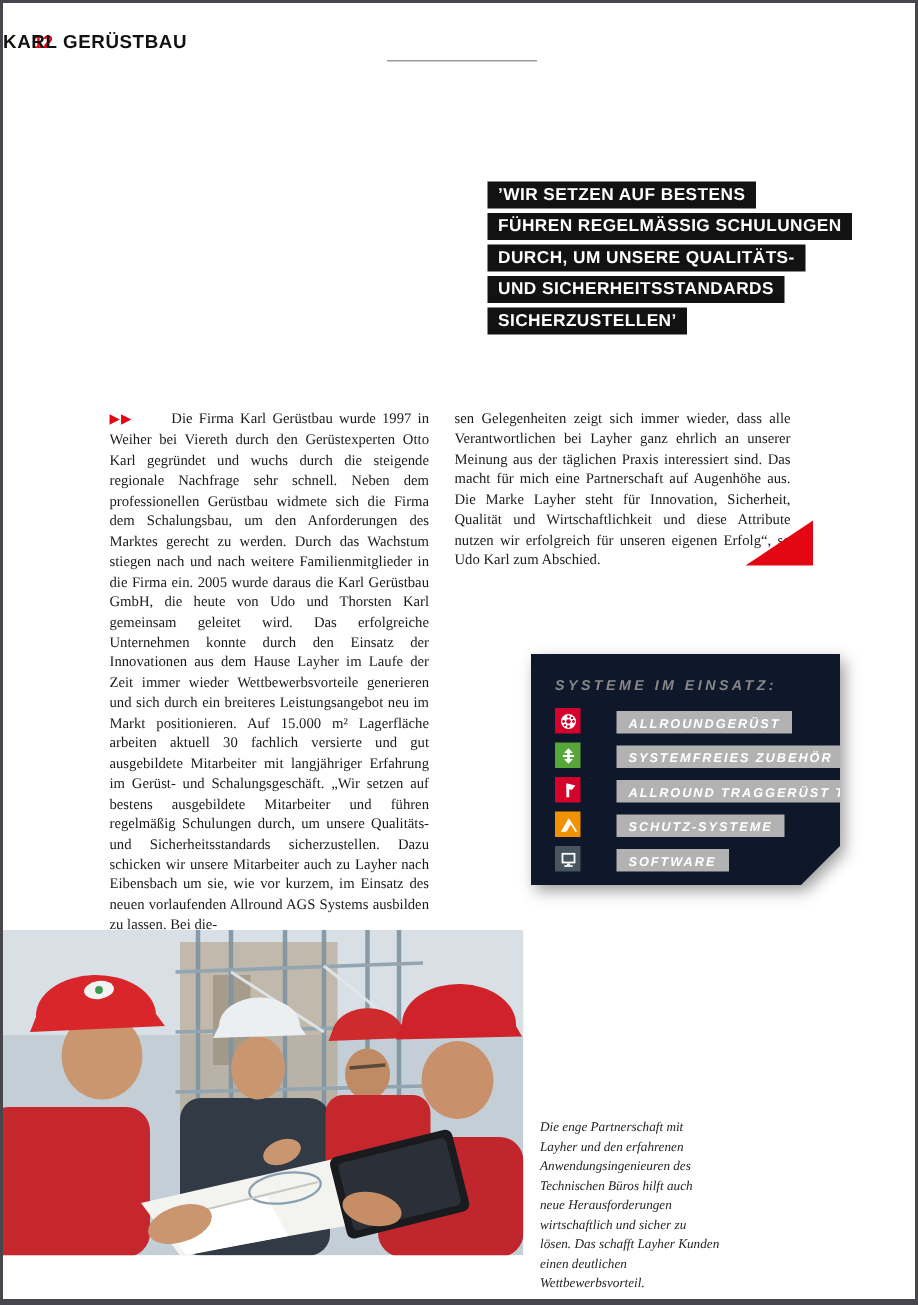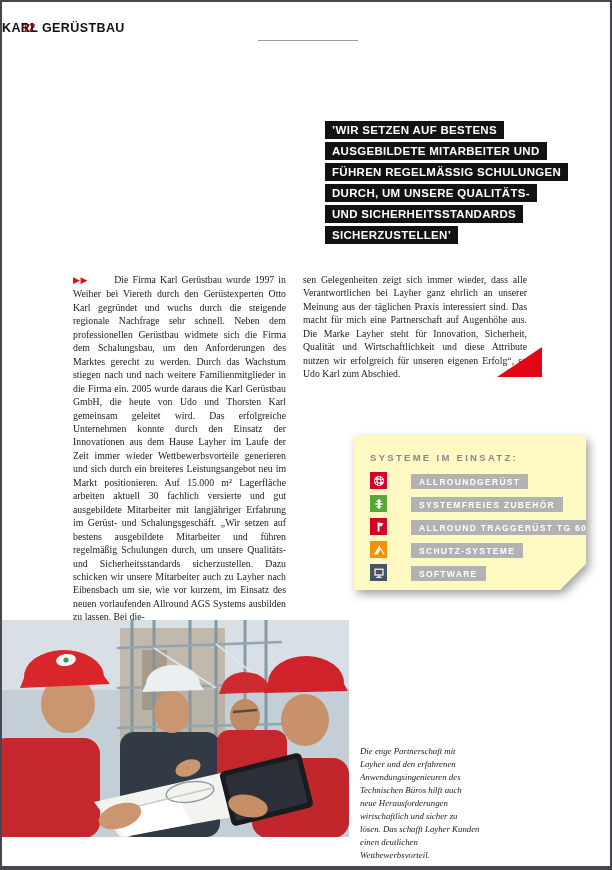--- a/index.html
+++ b/index.html
@@ -23,22 +23,22 @@
   
   .col{position:absolute;top:271px;font-family:"Liberation Serif",serif;font-size:9.8px;
     line-height:13.45px;color:#1a1a1a;text-align:justify;}
   .col1{left:71px;width:213px;}
   .col2{left:301px;width:224px;}
   .para-marker{color:#e30613;font-size:9px;letter-spacing:-1px;margin-right:26px;font-family:"DejaVu Sans",sans-serif;}
   .corner-triangle{position:absolute;left:495px;top:345px;width:0;height:0;
     border-left:45px solid transparent;border-bottom:30px solid #e30613;}
   
   .systems-wrap{position:absolute;left:352px;top:434px;filter:drop-shadow(3px 4px 5px rgba(0,0,0,.38));}
-  .systems-card{width:232px;height:154px;background:#fef9c3;
-    clip-path:polygon(0 0,100% 0,100% calc(100% - 26px),calc(100% - 26px) 100%,0 100%);}
+  .systems-card{width:206px;height:154px;background:#0f172a;
+    clip-path:polygon(0 0,100% 0,100% calc(100% - 26px),calc(100% - 26px) 100%,0 100%);font-style:italic;}
   .systems-title{padding:16px 0 9px 16px;font-size:9.5px;font-weight:bold;letter-spacing:2.3px;color:#888;}
   .sys-item{display:flex;align-items:flex-end;margin:0 0 6px 16px;height:17px;gap:20px;}
   .sys-icon{width:17px;height:17px;display:flex;align-items:center;justify-content:center;flex:0 0 17px;}
   .sq-red{background:#d4032b;} .sq-green{background:#57a639;} .sq-orange{background:#f29200;} .sq-navy{background:#46555f;}
   .sys-label{background:#b2b2b2;color:#fff;font-size:8.5px;font-weight:bold;letter-spacing:1.3px;
     padding:3px 8px 2px;margin-left:4px;white-space:nowrap;}
   
   .photo{position:absolute;left:0;top:618px;width:347px;height:217px;overflow:hidden;}
   
   .caption{position:absolute;left:358px;top:743px;width:120px;font-family:"Liberation Serif",serif;
@@ -49,21 +49,20 @@
 
 <div class="page">
 
   <span class="page-number">12</span>
   <div class="header-title">KARL GERÜSTBAU</div>
   <div class="header-underline"></div>
 
 
   <div class="quote-block">
     <span class="quote-line">’WIR SETZEN AUF BESTENS</span>
-    <span class="quote-line">AUSGEBILDETE MITARBEITER UND</span>
     <span class="quote-line">FÜHREN REGELMÄSSIG SCHULUNGEN</span>
     <span class="quote-line">DURCH, UM UNSERE QUALITÄTS-</span>
     <span class="quote-line">UND SICHERHEITSSTANDARDS</span>
     <span class="quote-line">SICHERZUSTELLEN’</span>
   </div>
 
   <div class="col col1">
     <span class="para-marker">▶▶</span><span>Die Firma Karl Gerüstbau wurde 1997 in Weiher bei Viereth durch den Gerüstexperten Otto Karl gegründet und wuchs durch die steigende regionale Nachfrage sehr schnell. Neben dem professionellen Gerüstbau widmete sich die Firma dem Schalungsbau, um den Anforderungen des Marktes gerecht zu werden. Durch das Wachstum stiegen nach und nach weitere Familienmitglieder in die Firma ein. 2005 wurde daraus die Karl Gerüstbau GmbH, die heute von Udo und Thorsten Karl gemeinsam geleitet wird. Das erfolgreiche Unternehmen konnte durch den Einsatz der Innovationen aus dem Hause Layher im Laufe der Zeit immer wieder Wettbewerbsvorteile generieren und sich durch ein breiteres Leistungsangebot neu im Markt positionieren. Auf 15.000 m² Lagerfläche arbeiten aktuell 30 fachlich versierte und gut ausgebildete Mitarbeiter mit langjähriger Erfahrung im Gerüst- und Schalungsgeschäft. „Wir setzen auf bestens ausgebildete Mitarbeiter und führen regelmäßig Schulungen durch, um unsere Qualitäts- und Sicherheitsstandards sicherzustellen. Dazu schicken wir unsere Mitarbeiter auch zu Layher nach Eibensbach um sie, wie vor kurzem, im Einsatz des neuen vorlaufenden Allround AGS Systems ausbilden zu lassen. Bei die-</span>
   </div>
 

